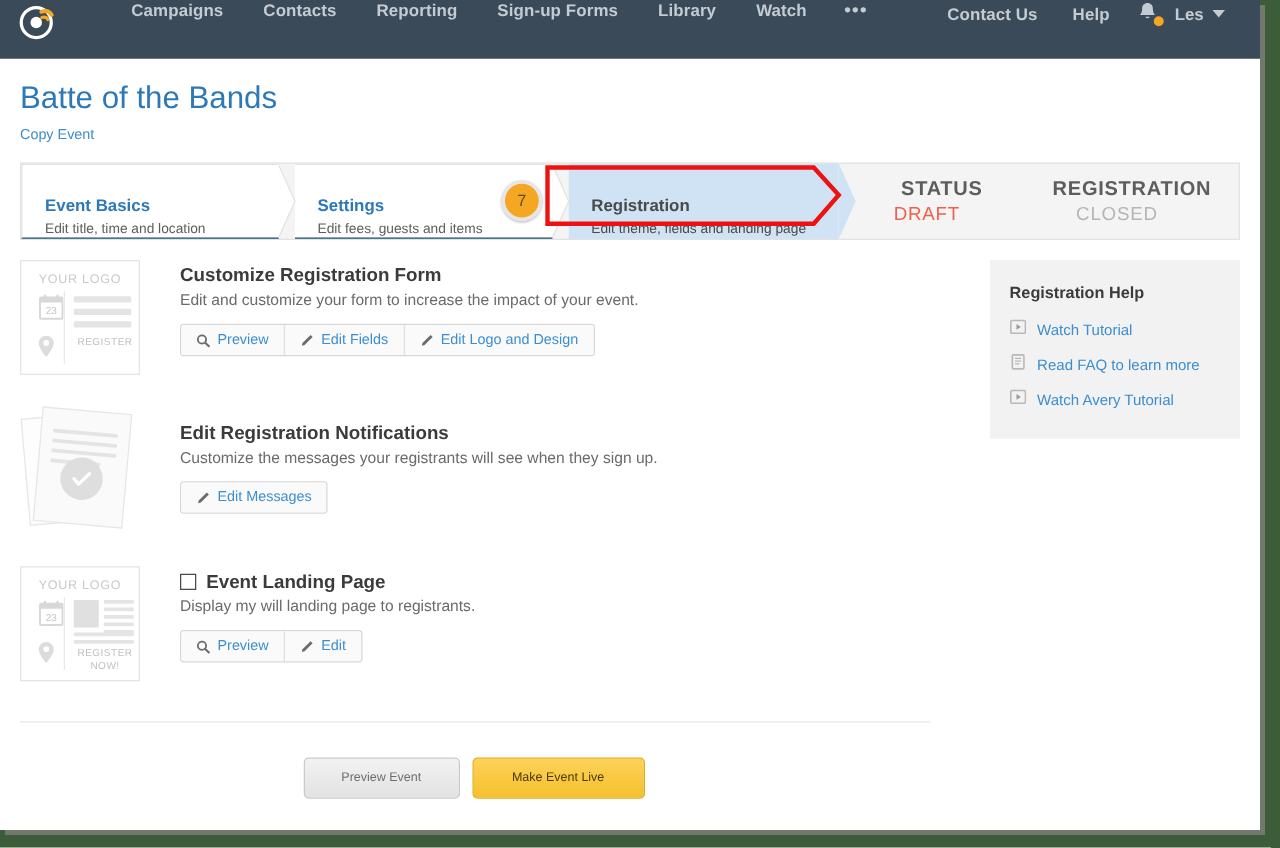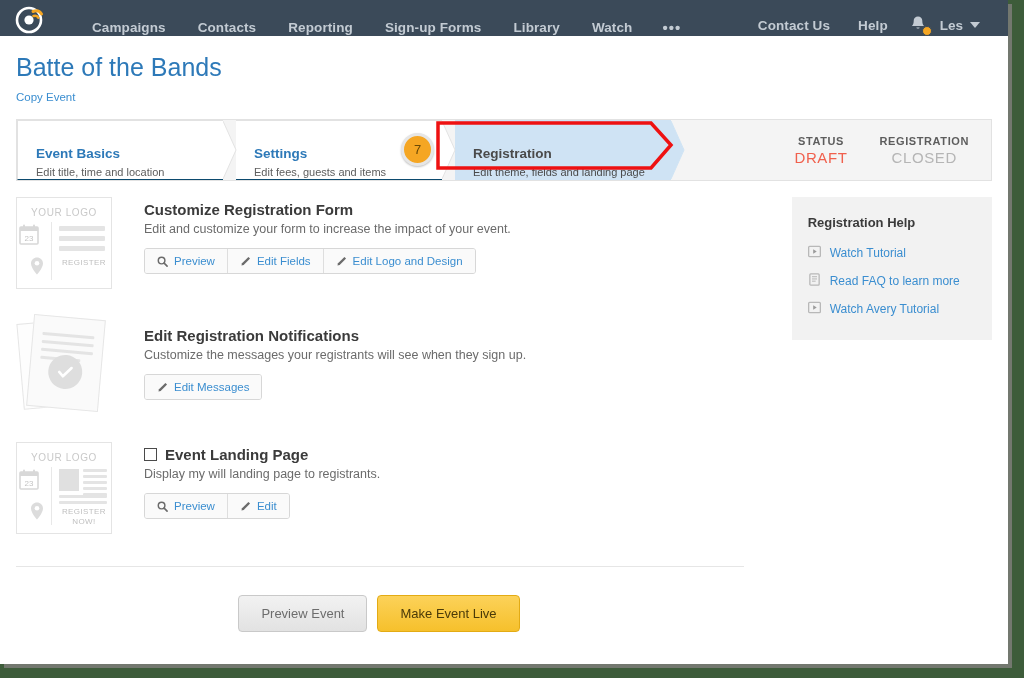--- a/index.html
+++ b/index.html
@@ -16,22 +16,22 @@
   
   #app-frame{
     position:absolute; left:0; top:0; width:1008px; height:664px;
     background:#ffffff;
     box-shadow:4px 4px 0 0 #73786f;
     overflow:hidden;
   }
 
   
   #topnav{
-    height:36px; background:#3b4a59; width:100%;
-    display:flex; align-items:flex-end; position:relative;
+    height:47px; background:#3b4a59; width:100%;
+    display:flex; align-items:flex-start; position:relative;gap:13px;
   }
   .nav-logo{ margin-left:12px; width:34px; height:34px; position:relative; }
   .nav-links{ display:flex; align-items:center; margin-left:30px; }
   .nav-link{
     color:#c3cbd3; font-size:13.5px; font-weight:bold; letter-spacing:.1px;
     padding:0 16px; cursor:pointer; white-space:nowrap;
   }
   .nav-dots{ color:#c3cbd3; font-size:15px; font-weight:bold; padding:0 14px; cursor:pointer; letter-spacing:1px;}
   .nav-right{ position:absolute; right:24px; display:flex; align-items:center; }
   .nav-right .nav-link{ padding:0 14px; }
@@ -92,21 +92,21 @@
     display:flex; align-items:center; justify-content:center;
     box-shadow:0 1px 2px rgba(0,0,0,.25);
     cursor:pointer;
   }
 
   .status-group{
     position:absolute; right:16px; top:0; height:100%;
     display:flex; align-items:center; gap:32px; padding-right:6px;
   }
   .status-cell{ text-align:center; }
-  .status-label{ font-size:11px; color:#5d5d5d; letter-spacing:.6px; font-weight:bold;}
+  .status-label{ font-size:16px; color:#5d5d5d; letter-spacing:.6px; font-weight:bold;margin-left:24px;}
   .status-value{ font-size:15px; letter-spacing:.6px; margin-top:2px; }
   .status-value.draft{ color:#f0604d; }
   .status-value.closed{ color:#b5b5b5; }
 
   
   #body-wrap{ display:flex; padding:16px 16px 0 16px; }
   #main-col{ width:760px; }
   .section{ display:flex; margin-bottom:24px; }
   .thumb-col{ width:112px; flex:none; margin-right:16px; }
   .section-body{ flex:1; padding-top:4px; }
@@ -130,21 +130,21 @@
   .btn-g .gi{ color:#6b6b6b; display:inline-flex; }
 
   
   .thumb{
     width:96px; height:92px; border:1px solid #e4e4e4; background:#fff;
     position:relative; overflow:hidden;
   }
   .tl-logo{ position:absolute; top:9px; left:0; width:100%; text-align:center;
             font-size:10px; color:#c9c9c9; letter-spacing:.6px;}
   .tl-div{ position:absolute; left:34px; top:24px; width:1px; height:58px; background:#e8e8e8;}
-  .tl-cal{ position:absolute; left:2px; top:26px;text-align:center; }
+  .tl-cal{ position:absolute; left:14px; top:26px;text-align:center; }
   .tl-pin{ position:absolute; left:12px; top:58px; }
   .tl-lines{ position:absolute; left:42px; top:28px; width:46px; }
   .tl-line{ height:5px; background:#e4e4e4; margin-bottom:5px; border-radius:1px;}
   .tl-reg{ position:absolute; left:40px; top:60px; width:54px; text-align:center;
            font-size:8px; color:#c0c0c0; letter-spacing:.4px; line-height:1.25;}
   .tl-imgblock{ position:absolute; left:42px; top:26px; width:20px; height:22px; background:#e0e0e0;}
   .tl-lines2{ position:absolute; left:66px; top:26px; width:24px;}
   .tl-lines3{ position:absolute; left:42px; top:52px; width:48px;}
   .tl-line-s{ height:3px; background:#e4e4e4; margin-bottom:3px; border-radius:1px;}
 
@@ -167,21 +167,21 @@
   }
   #help-title{ font-size:13px; font-weight:bold; color:#3b3b3b; margin:0 0 14px 0; }
   .help-link{ display:flex; align-items:center; gap:9px; margin-bottom:10px; cursor:pointer; }
   .help-link span.txt{ font-size:12px; color:#3b8ed0; }
 
   
   #divider{ margin:8px 16px 0 16px; border-top:1px solid #e6e6e6; width:728px;}
   #footer-actions{ display:flex; justify-content:center; gap:10px; margin-top:28px; padding-right:250px;}
   .btn-big{
     font-family:"Liberation Sans", sans-serif;
-    font-size:13px; padding:10px 22px; border-radius:4px; cursor:pointer;
+    font-size:10px; padding:10px 22px; border-radius:4px; cursor:pointer;
     border:1px solid #c9c9c9;
   }
   #preview-event-btn{ background:linear-gradient(#f2f2f2,#e2e2e2); color:#6d6d6d; min-width:125px;}
   #make-live-btn{ background:linear-gradient(#fcd259,#f6c02c); border-color:#e3ab14; color:#4a3a08; min-width:138px;}
 </style>
 </head>
 <body>
 
 <div id="app-frame">
 

